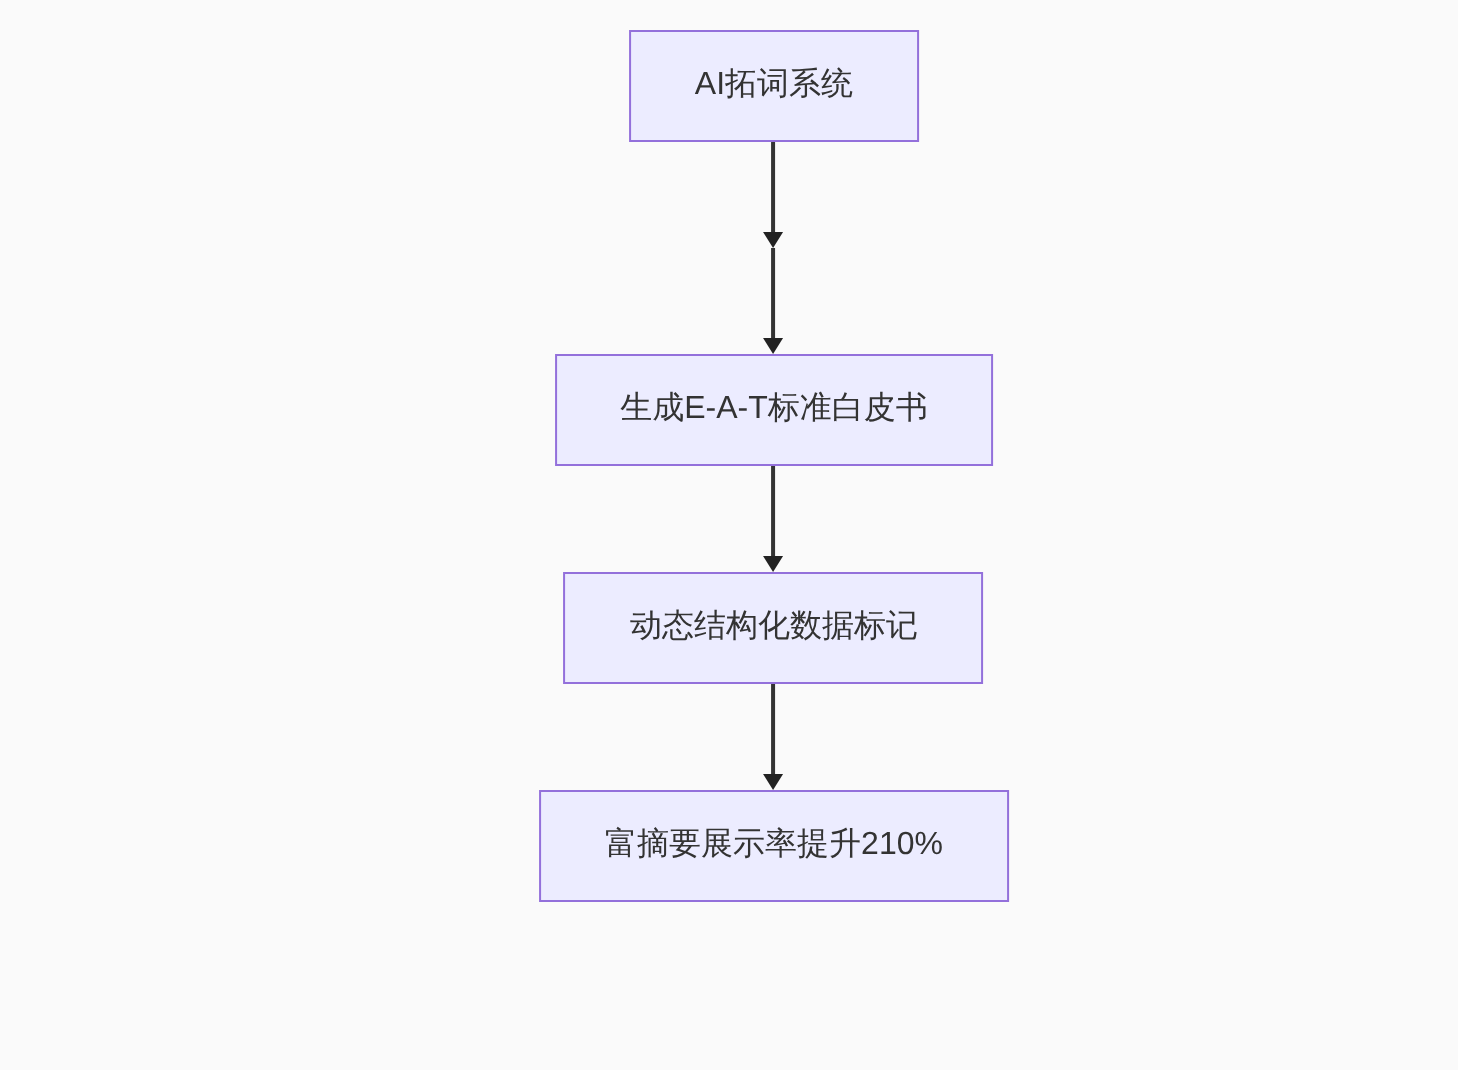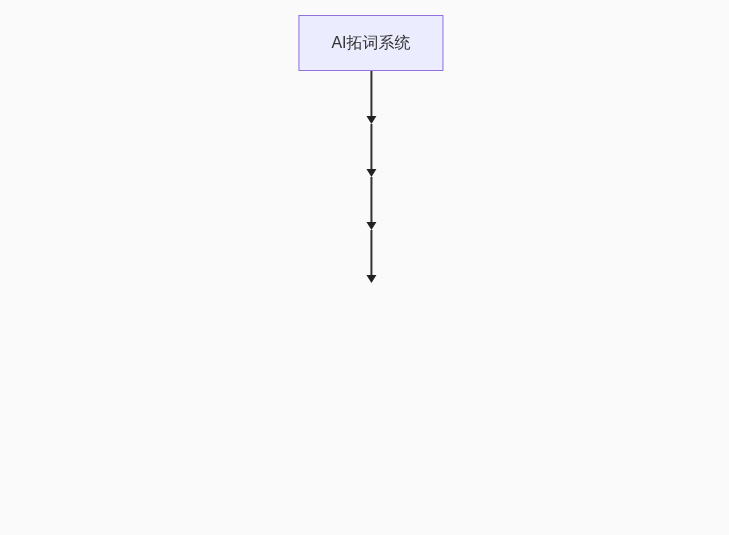--- a/index.html
+++ b/index.html
@@ -10,21 +10,21 @@
   .canvas{
     position:relative;
     width:729px;
     height:535px;
     background:#fafafa;
     overflow:hidden;
   }
   .flow{
     position:absolute;
     top:15px;
-    left:371px;
+    left:387px;
     transform:translateX(-50%);
     display:flex;
     flex-direction:column;
     align-items:center;
   }
   .node{
     box-sizing:border-box;
     height:56px;
     display:flex;
     align-items:center;
@@ -72,27 +72,36 @@
       <span class="line"></span>
       <span class="head"></span>
     </div>
 
 
     <div class="arrow">
       <span class="line"></span>
       <span class="head"></span>
     </div>
 
+    <div class="node">
+      <span>生成E-A-T标准白皮书</span>
+    </div>
 
     <div class="arrow">
       <span class="line"></span>
       <span class="head"></span>
     </div>
 
+    <div class="node">
+      <span>动态结构化数据标记</span>
+    </div>
 
     <div class="arrow">
       <span class="line"></span>
       <span class="head"></span>
     </div>
 
+    <div class="node">
+      <span>富摘要展示率提升210%</span>
+    </div>
 
   </div>
 </div>
 
 </body></html>

